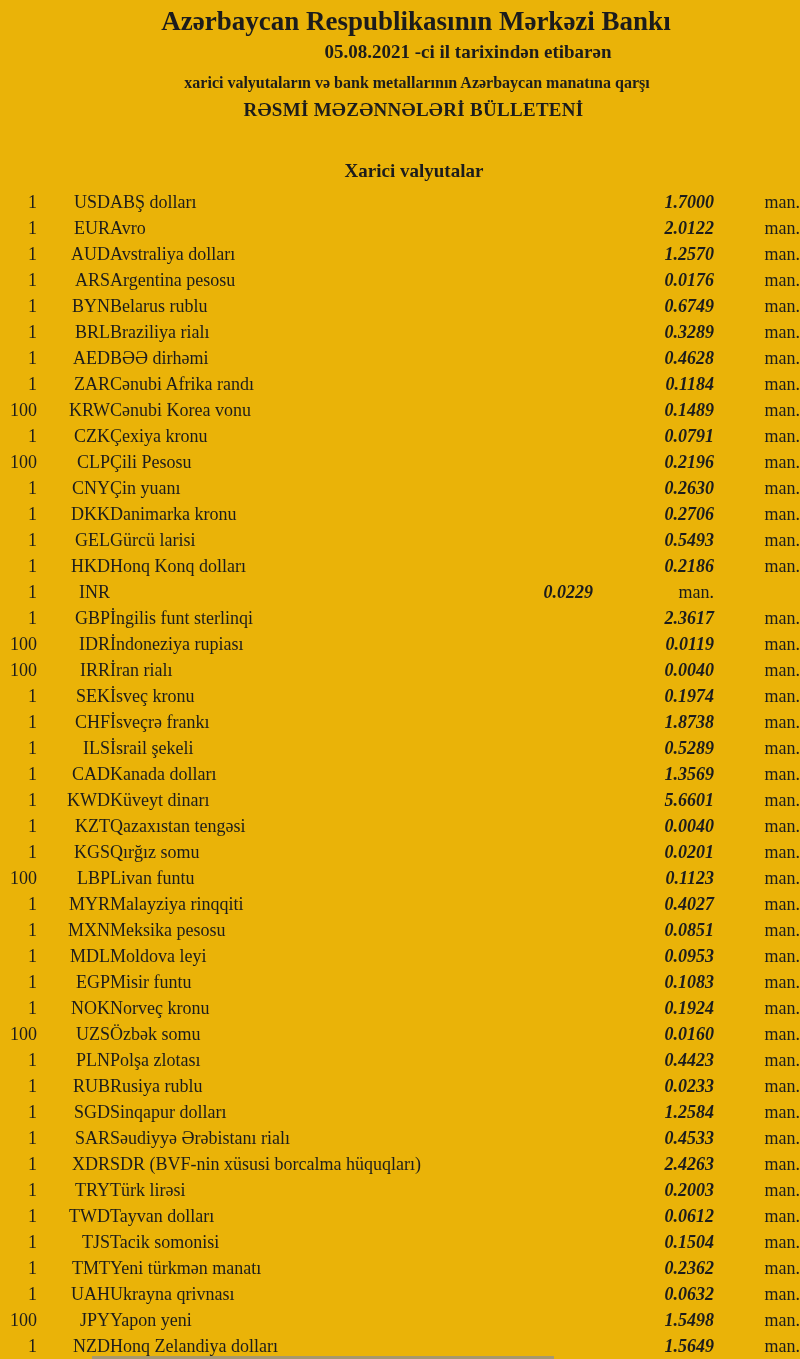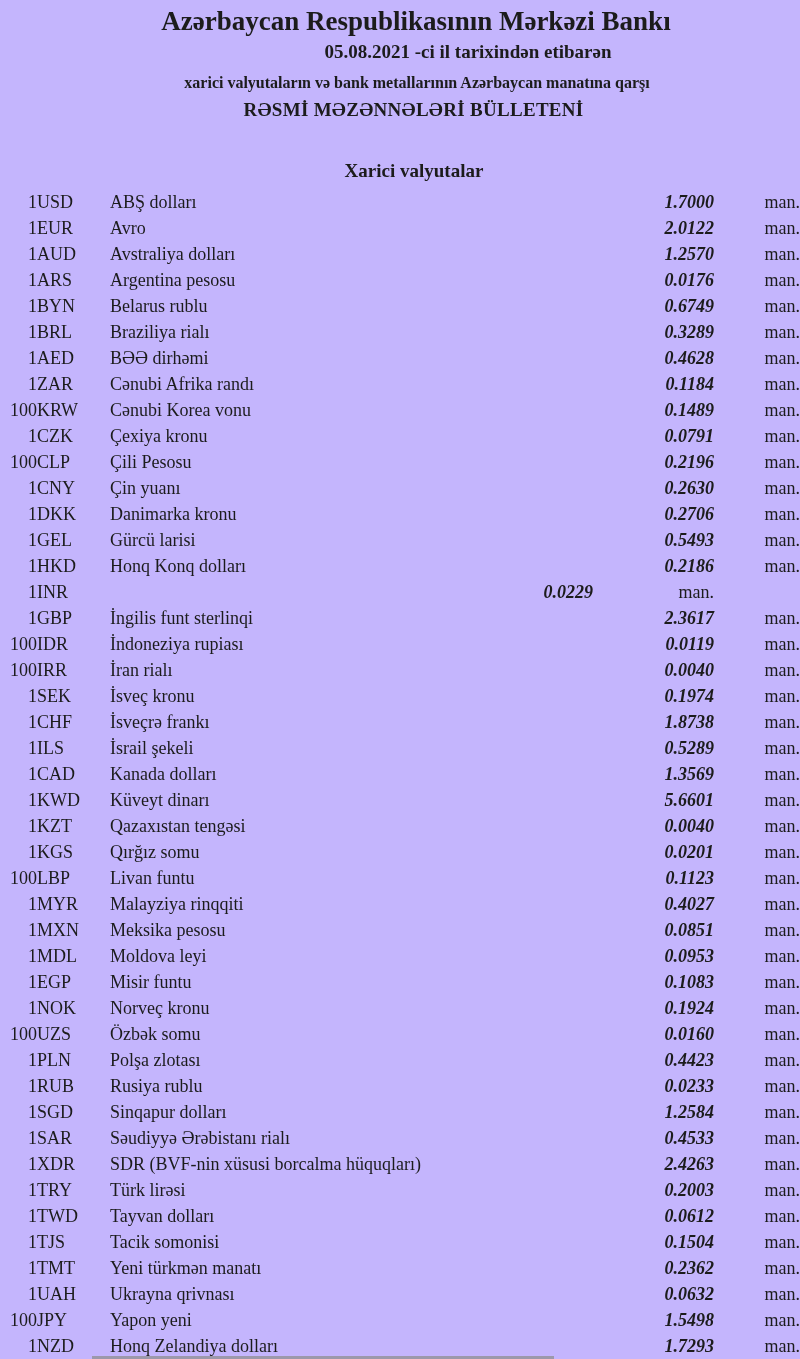--- a/index.html
+++ b/index.html
@@ -3,21 +3,21 @@
 <meta charset="utf-8">
 <style>
   * { margin: 0; padding: 0; box-sizing: border-box; }
   html, body { background: #ffffff; }
   body {
     width: 800px; height: 1359px;
     font-family: "Liberation Serif", serif;
     color: #1c1c1c;
     overflow: hidden;
   }
-  .page { position: relative; width: 800px; height: 1359px; background: #c4b5fd; }
+  .page { position: relative; width: 800px; height: 1359px; background: #eab308; }
 
   .hdr {
     position: absolute; left: 0; width: 800px;
     text-align: center; font-weight: bold; white-space: nowrap;
     line-height: 1.1;
   }
   .hdr.title    { top: 7px;   font-size: 27px; padding-left: 32px;  }
   .hdr.date     { top: 42px;  font-size: 19px; padding-left: 136px; }
   .hdr.subject  { top: 74px;  font-size: 16px; padding-left: 34px;  }
   .hdr.bulletin { top: 100px; font-size: 19px; padding-left: 27px;  letter-spacing: 0.3px; }
@@ -25,21 +25,21 @@
 
   .rates { position: absolute; top: 189px; left: 0; width: 800px; }
   .row {
     display: grid;
     grid-template-columns: 37px 73px 483px 121px 86px;
     height: 26px; line-height: 26px;
     font-size: 18px;
     white-space: nowrap;
   }
   .row .nominal { text-align: right; }
-  .row .code    { text-align: left; }
+  .row .code    { text-align: right; }
   .row .name    { text-align: left; overflow: hidden; }
   .row .rate    { text-align: right; font-weight: bold; font-style: italic; }
   .row .unit    { padding-left: 15px; text-align: right; }
 
   .cutoff {
     position: absolute; top: 1356px; left: 92px;
     width: 462px; height: 3px;
     background: #8f8f8f; opacity: 0.75;
   }
 </style>
@@ -402,19 +402,19 @@
     <span class="code">JPY</span>
     <span class="name">Yapon yeni</span>
     <span class="rate">1.5498</span>
     <span class="unit">man.</span>
   </div>
 
   <div class="row">
     <span class="nominal">1</span>
     <span class="code">NZD</span>
     <span class="name">Honq Zelandiya dolları</span>
-    <span class="rate">1.7293</span>
+    <span class="rate">1.5649</span>
     <span class="unit">man.</span>
   </div>
 </div>
 
   <div class="cutoff"></div>
 </div>
 
 </body></html>

